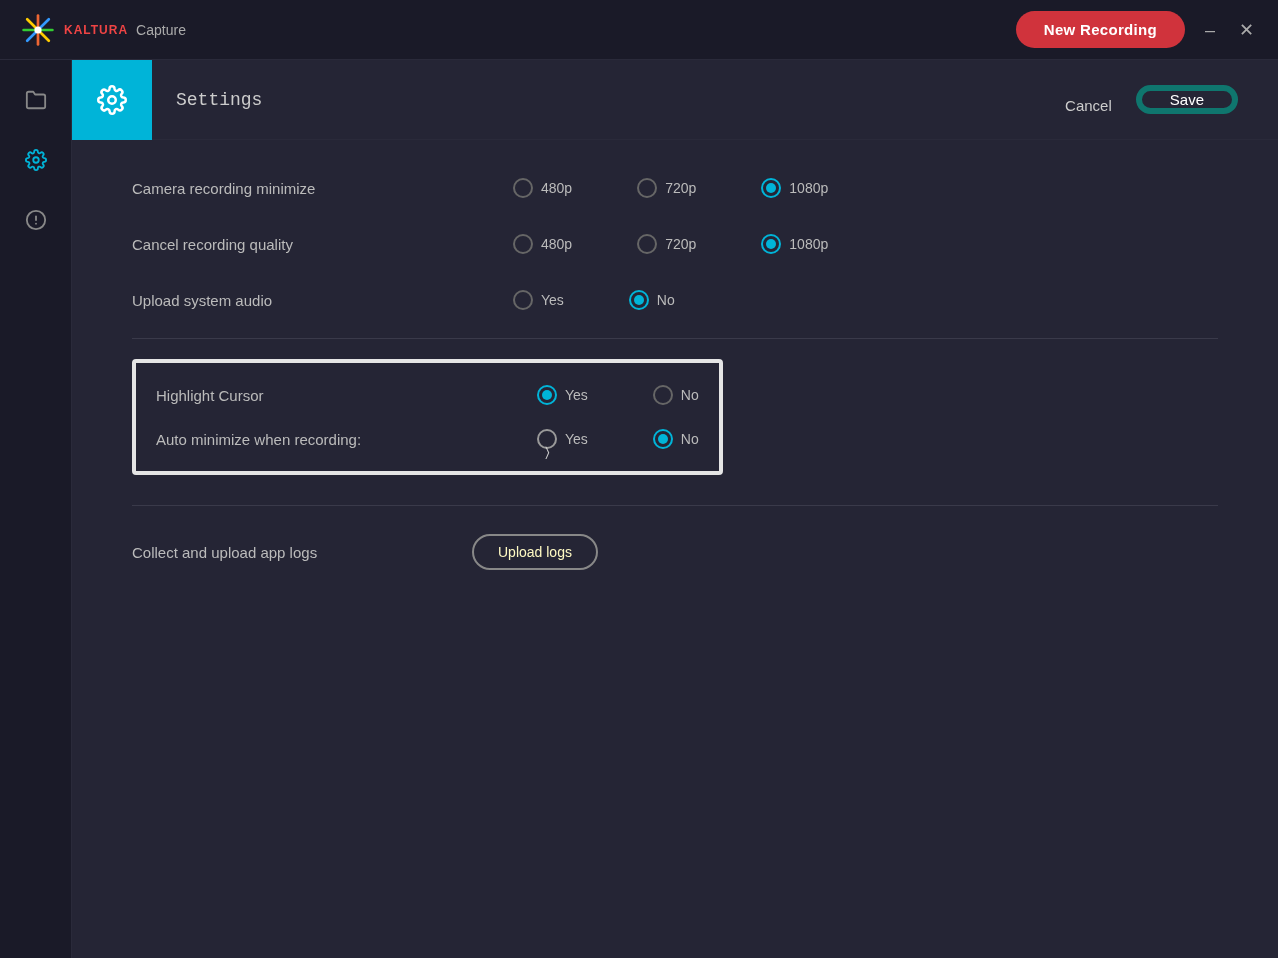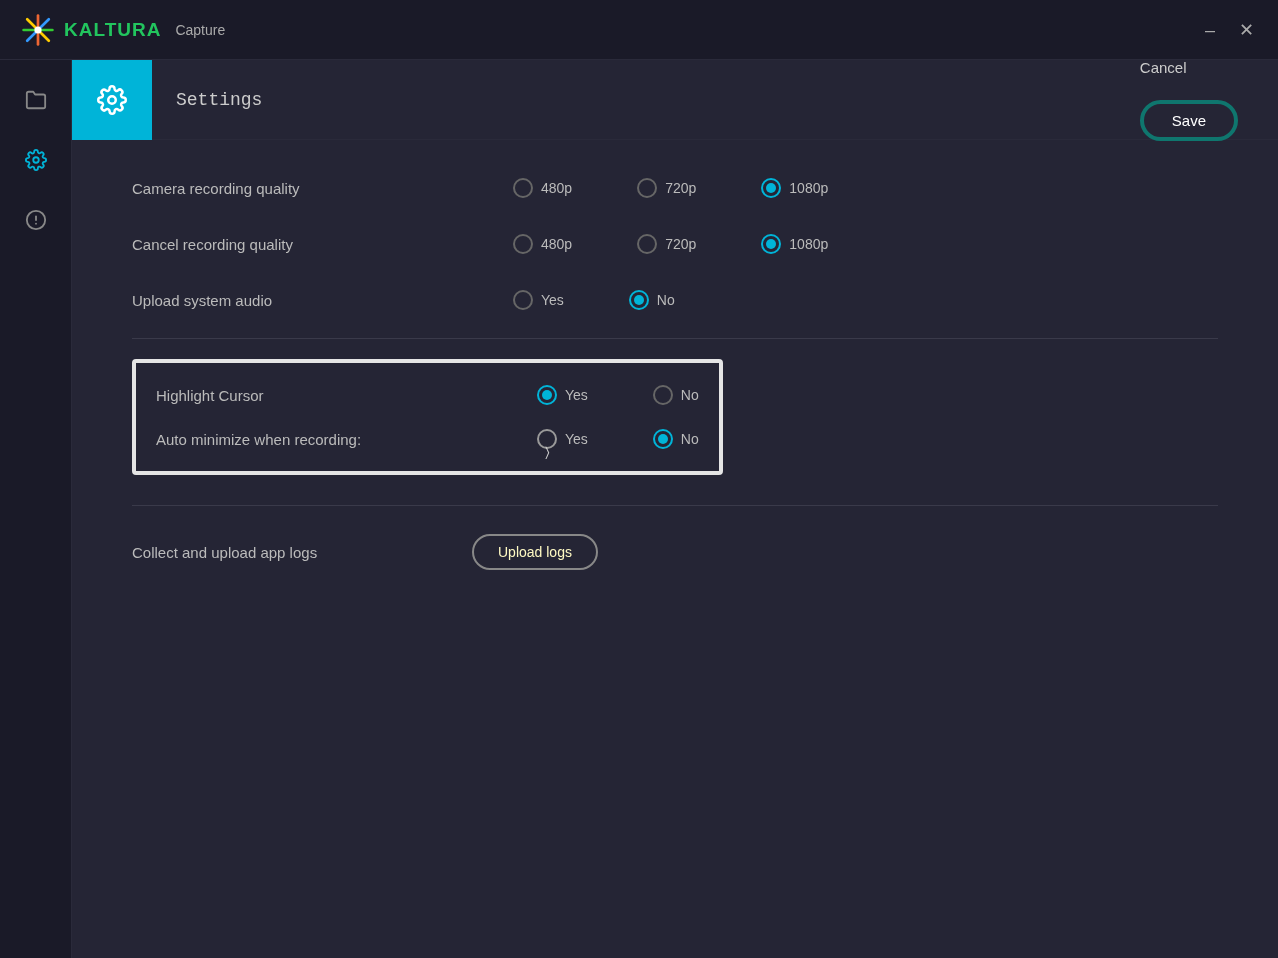--- a/index.html
+++ b/index.html
@@ -38,23 +38,23 @@
       align-items: center;
       gap: 8px;
     }
 
     .logo-star {
       width: 36px;
       height: 36px;
     }
 
     .logo-text {
-      font-size: 19px;
+      font-size: 12px;
       font-weight: 700;
-      color: #22c55e;
+      color: #ef4444;
       letter-spacing: 1px;
     }
 
     .logo-capture {
       font-size: 14px;
       font-weight: 400;
       color: #aaa;
     }
 
     .titlebar-controls {
@@ -162,39 +162,38 @@
     .settings-label {
       font-size: 18px;
       color: #ccc;
       margin-left: 24px;
       font-weight: 400;
       font-family: Liberation Mono, monospace;
     }
 
     .header-actions {
       display: flex;
-      align-items: flex-start;
+      align-items: flex-end;
       gap: 24px;
-      flex-direction: column;
     }
 
     .cancel-btn {
       background: none;
       border: none;
       color: #ccc;
       font-size: 15px;
       cursor: pointer;
     }
 
     .save-btn {
       background: transparent;
-      border: 4px solid #0f766e;
+      border: 6px solid #0f766e;
       color: #fff;
       border-radius: 25px;
-      padding: 8px 28px;
+      padding: 0 28px;
       font-size: 15px;
       cursor: pointer;
     }
 
     
     .settings-content {
       padding: 20px 60px;
     }
 
     .setting-row {
@@ -317,24 +316,25 @@
     <div class="kaltura-logo">
 
       <svg class="logo-star" viewBox="0 0 40 40">
         <line x1="20" y1="4" x2="20" y2="36" stroke="#e63" stroke-width="3" stroke-linecap="round"></line>
         <line x1="4" y1="20" x2="36" y2="20" stroke="#3c3" stroke-width="3" stroke-linecap="round"></line>
         <line x1="8" y1="8" x2="32" y2="32" stroke="#fc0" stroke-width="3" stroke-linecap="round"></line>
         <line x1="32" y1="8" x2="8" y2="32" stroke="#39f" stroke-width="3" stroke-linecap="round"></line>
         <circle cx="20" cy="20" r="4" fill="#fff"></circle>
       </svg>
       <span class="logo-text">KALTURA</span>
-      <span class="logo-capture" style="margin-left:6px">Capture</span>
+      <span class="logo-capture" style="margin-left:0">Capture</span>
     </div>
   </div>
   <div class="titlebar-controls">
+    <button class="new-recording-btn">New Recording</button>
     <button class="win-btn">–</button>
     <button class="win-btn">✕</button>
   </div>
 </div>
 
 <div class="main-layout">
 
   <div class="sidebar">
     <div class="sidebar-icon">
       <svg viewBox="0 0 24 24" fill="none" stroke="currentColor" stroke-width="2" stroke-linecap="round" stroke-linejoin="round">
@@ -371,21 +371,21 @@
       <div class="header-actions">
         <button class="cancel-btn">Cancel</button>
         <button class="save-btn">Save</button>
       </div>
     </div>
 
     <div class="settings-content">
 
       
       <div class="setting-row">
-        <span class="setting-label">Camera recording quality</span>
+        <span class="setting-label">Camera recording minimize</span>
         <div class="radio-group">
           <label class="radio-option">
             <div class="radio-circle"></div>
             <span>480p</span>
           </label>
           <label class="radio-option">
             <div class="radio-circle"></div>
             <span>720p</span>
           </label>
           <label class="radio-option">

